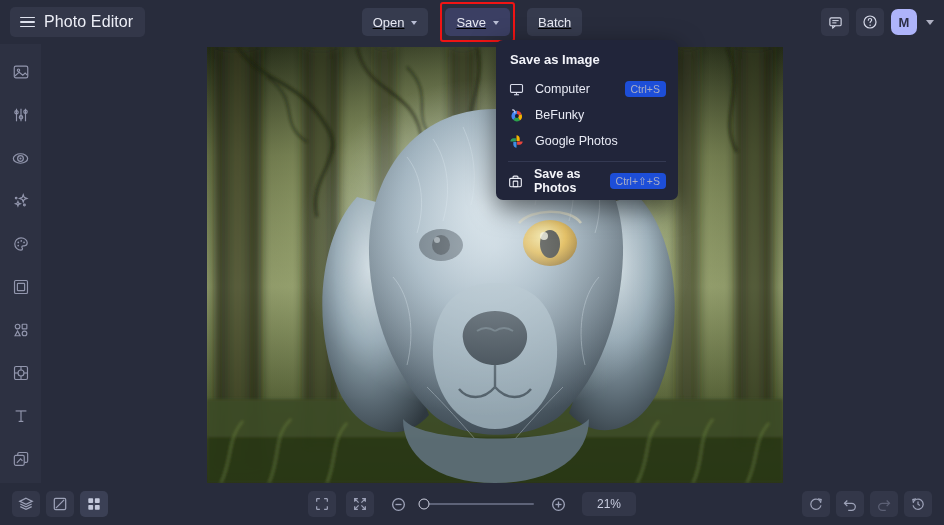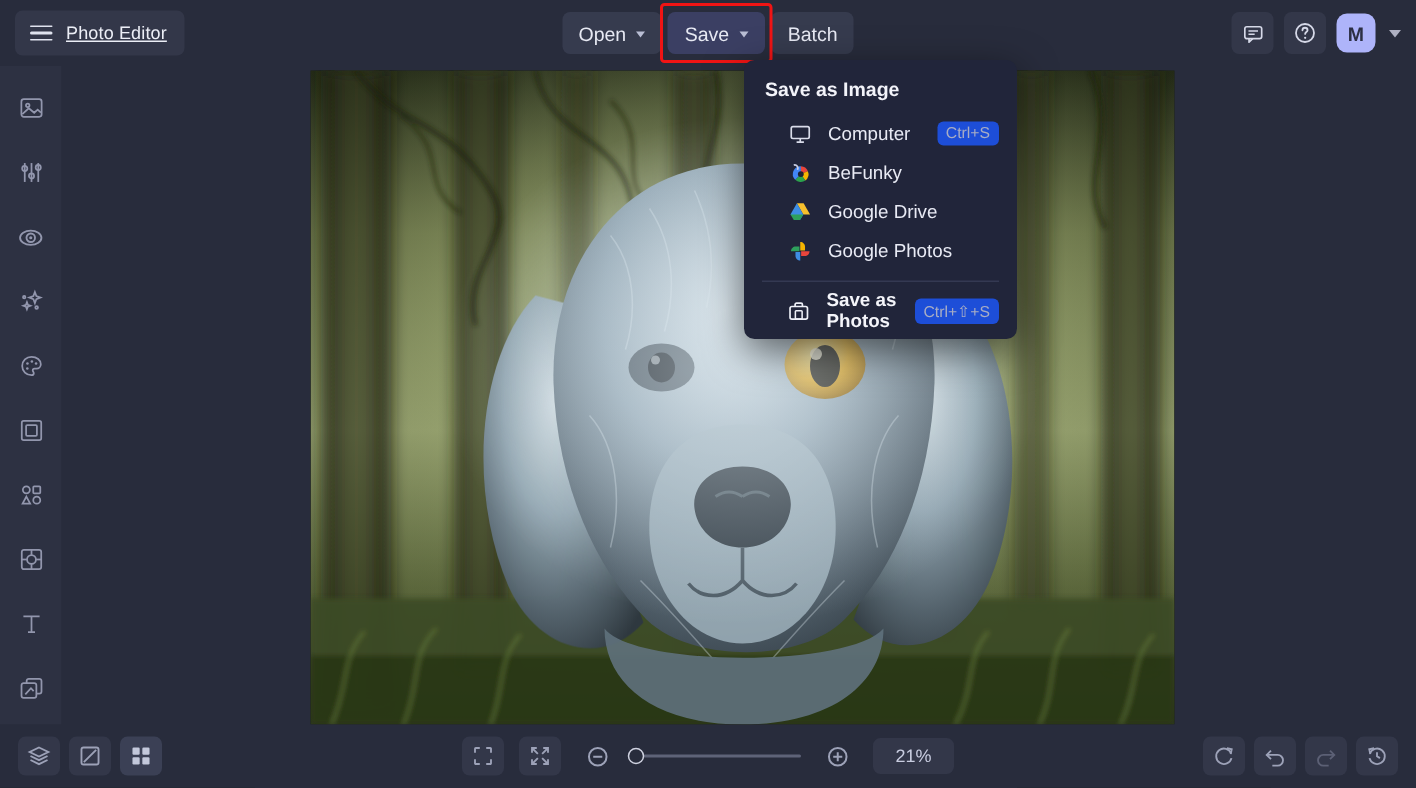--- a/index.html
+++ b/index.html
@@ -28,26 +28,27 @@
   .brand {
     display: flex; align-items: center; gap: 9px;
     background: #333749;
     border-radius: 5px;
     height: 30px;
     padding: 0 12px 0 10px;
     cursor: pointer;
   }
   .hamburger { display: flex; flex-direction: column; gap: 3px; width: 15px; }
   .hamburger i { display: block; height: 1.5px; background: #dfe2ee; border-radius: 1px; }
-  .brand-label { color: #eceef6; font-size: 12px; letter-spacing: .1px; text-decoration: underline; }
+  .brand-label { color: #eceef6; font-size: 16px; letter-spacing: .1px; }
 
   .center-tools {
     position: absolute; left: 0; right: 0;
-    display: flex; justify-content: center; align-items: center; gap: 4px;
+    display: flex; justify-content: center; align-items: center; gap: 17px;
     pointer-events: none;
+    text-decoration: underline;
   }
   .center-tools > * { pointer-events: auto; }
   .tbtn {
     height: 28px;
     background: #363b4e;
     border: none; border-radius: 5px;
     color: #e7e9f3; font-size: 13px;
     font-family: "Liberation Sans", sans-serif;
     padding: 0 11px;
     display: flex; align-items: center; gap: 7px;
@@ -190,21 +191,21 @@
     z-index: 50;
   }
   .menu-title {
     color: #f2f3f9;
     font-size: 13px; font-weight: bold;
     padding: 4px 14px 9px 14px;
   }
   .menu-item {
     display: flex; align-items: center;
     height: 26px;
-    padding: 0 12px 0 29px;
+    padding: 0 12px 0 12px;
     cursor: pointer;
     gap: 11px;
   }
   .mi-icon { width: 16px; display: flex; align-items: center; justify-content: center; }
   .mi-icon svg { display: block; }
   .mi-label { color: #e8eaf4; font-size: 12.5px; }
   .mi-label.bold { font-weight: bold; color: #f4f5fa; }
   .mi-shortcut {
     margin-left: auto;
     background: #1d4ed8;
@@ -612,30 +613,20 @@
           <path d="M13.4 6.6 A5.6 5.6 0 0 1 11.6 13.2 L8.4 8.6 Z" fill="#f5b400"></path>
           <path d="M11.6 13.2 A5.6 5.6 0 0 1 4.4 12.6 L8.4 8.6 Z" fill="#2ba24c"></path>
           <path d="M4.4 12.6 A5.6 5.6 0 0 1 8.4 3 L8.4 8.6 Z" fill="#4286f5"></path>
           <circle cx="8.4" cy="8.6" r="2.1" fill="#1b2033"></circle>
           <path d="M3.4 2.2 a2.3 2.3 0 0 1 2.6 3.4" fill="none" stroke="#c9cde0" stroke-width="1.3"></path>
         </svg>
       </span>
       <span class="mi-label">BeFunky</span>
     </div>
 
-    <div class="menu-item">
-      <span class="mi-icon">
-        <svg width="15" height="14" viewBox="0 0 16 15">
-          <path d="M5.6 1.6 H10.4 L15 9.6 H10.2 Z" fill="#f7c02d"></path>
-          <path d="M5.6 1.6 L10.2 9.6 L7.8 13.6 L1 9.6 Z" fill="#3e8de3"></path>
-          <path d="M1 9.6 H10.2 L7.8 13.6 H3.4 Z" fill="#2ea05c"></path>
-        </svg>
-      </span>
-      <span class="mi-label">Google Drive</span>
-    </div>
 
     <div class="menu-item">
       <span class="mi-icon">
         <svg width="15" height="15" viewBox="0 0 16 16">
           <path d="M8 1.4 C9.9 1.4 11.4 2.9 11.4 4.8 V7.4 H8 Z" fill="#f5b400"></path>
           <path d="M14.6 8 C14.6 9.9 13.1 11.4 11.2 11.4 H8.6 V8 Z" fill="#e8453c"></path>
           <path d="M8 14.6 C6.1 14.6 4.6 13.1 4.6 11.2 V8.6 H8 Z" fill="#3e8de3"></path>
           <path d="M1.4 8 C1.4 6.1 2.9 4.6 4.8 4.6 H7.4 V8 Z" fill="#2ea05c"></path>
         </svg>
       </span>

